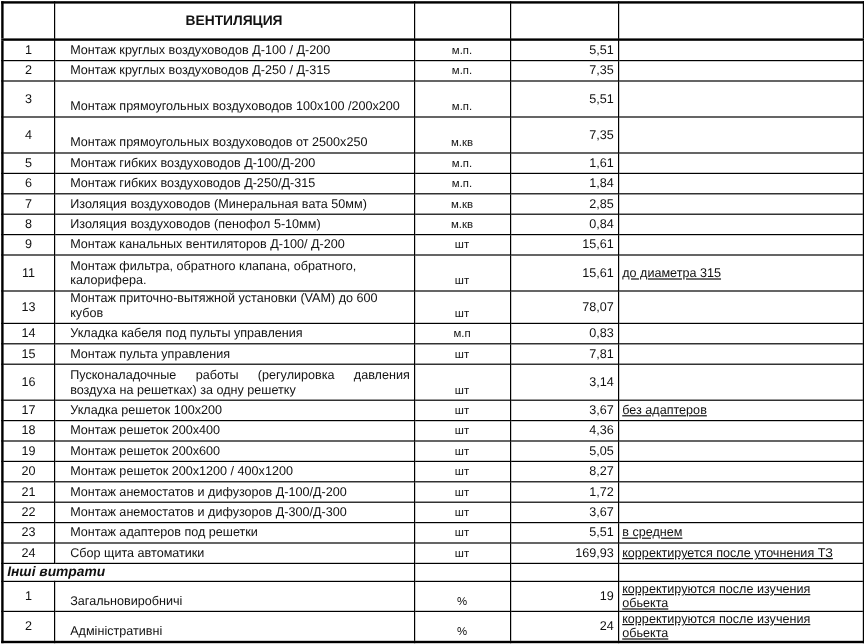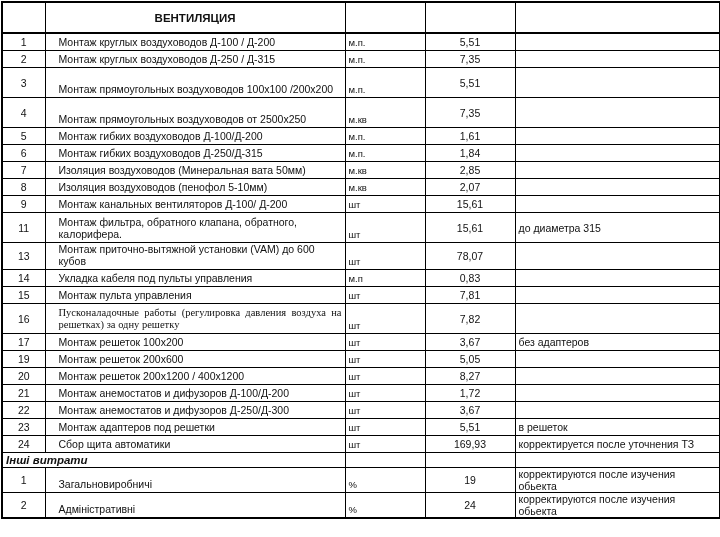--- a/index.html
+++ b/index.html
@@ -4,24 +4,24 @@
 <style>
   html,body{margin:0;padding:0;background:#fff;}
   body{font-family:"Liberation Sans",sans-serif;color:#111;width:720px;height:537px;overflow:hidden;}
   table{border-collapse:collapse;table-layout:fixed;width:718px;margin:1px 0 0 1px;border:2px solid #000;}
   td{border:1px solid #000;padding:0 3px;vertical-align:bottom;overflow:hidden;background:#fff;}
   tr.h-single td{height:14px;}
   tr.h-tall td{height:27px;}
   tr.h-header td{height:29px;vertical-align:middle;text-align:center;}
   .c-num{text-align:center;font-size:10.5px;vertical-align:middle;}
   .c-name{font-size:10.5px;line-height:12px;padding-bottom:2px;padding-left:13px;}
-  .c-name.justify{text-align:justify;font-family:Liberation Serif, serif;}
-  .c-unit{text-align:left;font-size:9.5px;padding-bottom:2px;}
-  .c-qty{text-align:center;font-size:10.5px;vertical-align:middle;}
-  .c-note{font-size:10.5px;vertical-align:middle;}
+  .c-name.justify{text-align:justify;}
+  .c-unit{text-align:center;font-size:9.5px;padding-bottom:2px;}
+  .c-qty{text-align:right;font-size:10.5px;vertical-align:middle;}
+  .c-note{font-size:10.5px;vertical-align:middle;text-decoration:underline;}
   .main-title{font-weight:bold;font-size:11.5px;text-align:center;}
   .sub-title{font-weight:bold;font-style:italic;font-size:11.5px;text-align:left;vertical-align:middle;height:14px;}
   tr.h-header{border-bottom:2px solid #000;}
 </style>
 </head>
 <body>
 
 <table>
   <colgroup>
     <col style="width:43px">
@@ -84,21 +84,21 @@
     <td class="c-num">7</td>
     <td class="c-name">Изоляция воздуховодов (Минеральная вата 50мм)</td>
     <td class="c-unit">м.кв</td>
     <td class="c-qty">2,85</td>
     <td class="c-note"></td>
   </tr>
       <tr class="h-single">
     <td class="c-num">8</td>
     <td class="c-name">Изоляция воздуховодов (пенофол 5-10мм)</td>
     <td class="c-unit">м.кв</td>
-    <td class="c-qty">2,07</td>
+    <td class="c-qty">0,84</td>
     <td class="c-note"></td>
   </tr>
       <tr class="h-single">
     <td class="c-num">9</td>
     <td class="c-name">Монтаж канальных вентиляторов Д-100/ Д-200</td>
     <td class="c-unit">шт</td>
     <td class="c-qty">15,61</td>
     <td class="c-note"></td>
   </tr>
       <tr class="h-tall">
@@ -126,31 +126,38 @@
     <td class="c-num">15</td>
     <td class="c-name">Монтаж пульта управления</td>
     <td class="c-unit">шт</td>
     <td class="c-qty">7,81</td>
     <td class="c-note"></td>
   </tr>
       <tr class="h-tall">
     <td class="c-num">16</td>
     <td class="c-name justify">Пусконаладочные работы (регулировка давления воздуха на решетках) за одну решетку</td>
     <td class="c-unit">шт</td>
-    <td class="c-qty">7,82</td>
+    <td class="c-qty">3,14</td>
     <td class="c-note"></td>
   </tr>
       <tr class="h-single">
     <td class="c-num">17</td>
-    <td class="c-name">Монтаж решеток 100х200</td>
+    <td class="c-name">Укладка решеток 100х200</td>
     <td class="c-unit">шт</td>
     <td class="c-qty">3,67</td>
     <td class="c-note">без адаптеров</td>
   </tr>
       <tr class="h-single">
+    <td class="c-num">18</td>
+    <td class="c-name">Монтаж решеток 200х400</td>
+    <td class="c-unit">шт</td>
+    <td class="c-qty">4,36</td>
+    <td class="c-note"></td>
+  </tr>
+      <tr class="h-single">
     <td class="c-num">19</td>
     <td class="c-name">Монтаж решеток 200х600</td>
     <td class="c-unit">шт</td>
     <td class="c-qty">5,05</td>
     <td class="c-note"></td>
   </tr>
       <tr class="h-single">
     <td class="c-num">20</td>
     <td class="c-name">Монтаж решеток 200х1200 / 400х1200</td>
     <td class="c-unit">шт</td>
@@ -159,31 +166,31 @@
   </tr>
       <tr class="h-single">
     <td class="c-num">21</td>
     <td class="c-name">Монтаж анемостатов и дифузоров Д-100/Д-200</td>
     <td class="c-unit">шт</td>
     <td class="c-qty">1,72</td>
     <td class="c-note"></td>
   </tr>
       <tr class="h-single">
     <td class="c-num">22</td>
-    <td class="c-name">Монтаж анемостатов и дифузоров Д-250/Д-300</td>
+    <td class="c-name">Монтаж анемостатов и дифузоров Д-300/Д-300</td>
     <td class="c-unit">шт</td>
     <td class="c-qty">3,67</td>
     <td class="c-note"></td>
   </tr>
       <tr class="h-single">
     <td class="c-num">23</td>
     <td class="c-name">Монтаж адаптеров под решетки</td>
     <td class="c-unit">шт</td>
     <td class="c-qty">5,51</td>
-    <td class="c-note">в решеток</td>
+    <td class="c-note">в среднем</td>
   </tr>
       <tr class="h-single">
     <td class="c-num">24</td>
     <td class="c-name">Сбор щита автоматики</td>
     <td class="c-unit">шт</td>
     <td class="c-qty">169,93</td>
     <td class="c-note">корректируется после уточнения ТЗ</td>
   </tr>
       <tr>
     <td class="sub-title" colspan="2">Інші витрати</td>

